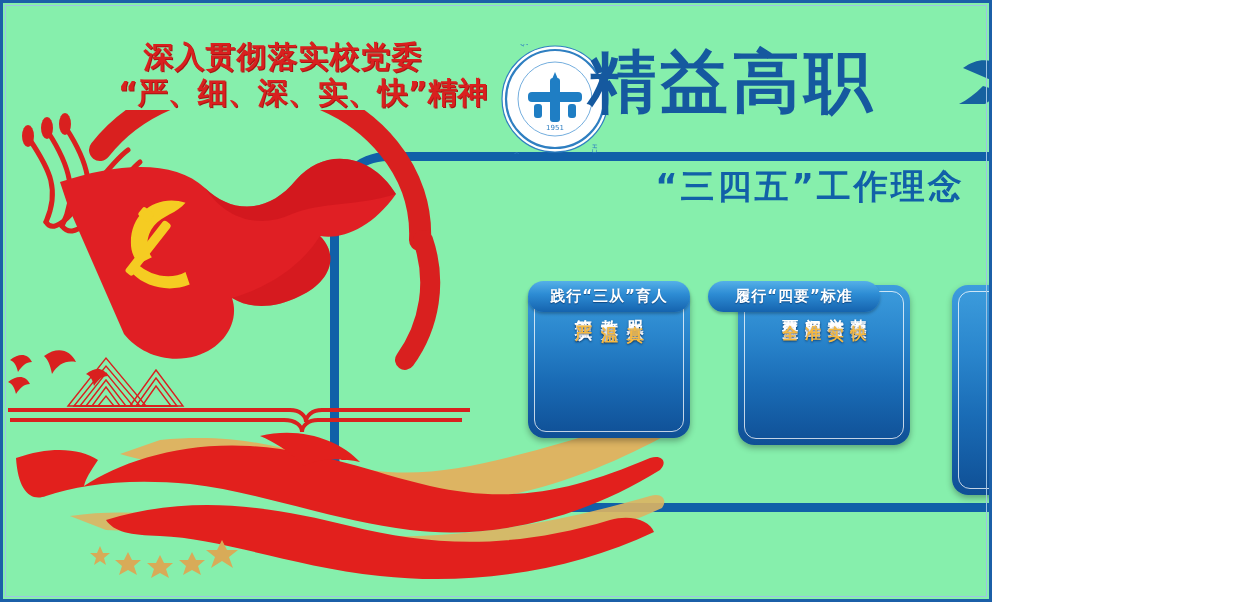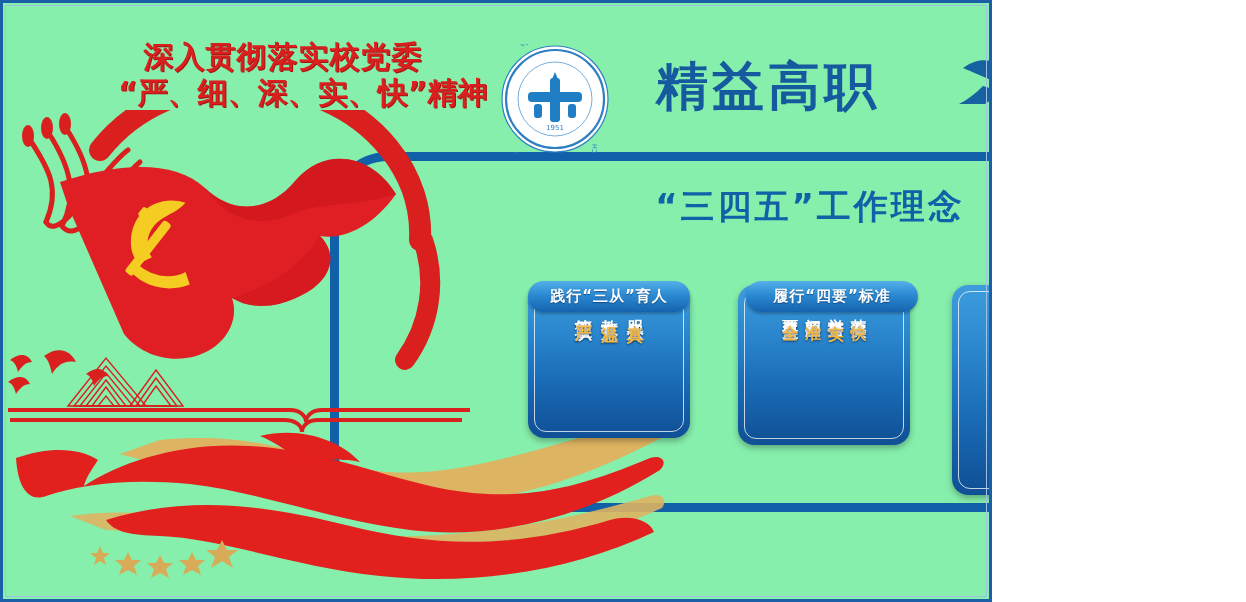--- a/index.html
+++ b/index.html
@@ -30,57 +30,57 @@
     font-size:30px;font-weight:bold;color:#d9201f;letter-spacing:0px;
     line-height:38px;white-space:nowrap;
     text-shadow:1px 1px 0 #a81513;
   }
 
   
   .emblem{position:absolute;left:500px;top:44px;width:110px;height:110px;z-index:30;}
 
   
   .brand-title{
-    position:absolute;left:656px;top:44px;
-    font-size:52px;line-height:86px;font-weight:bold;color:#15599f;
+    position:absolute;left:588px;top:44px;
+    font-size:68px;line-height:86px;font-weight:bold;color:#15599f;
     letter-spacing:4px;white-space:nowrap;z-index:30;
-    font-family:Liberation Serif, serif;
+    font-family:Liberation Mono, monospace;
   }
 
   
   .plane{position:absolute;left:955px;top:42px;width:190px;height:85px;z-index:31;}
   .plane-trail{position:absolute;left:1058px;top:112px;width:140px;height:40px;z-index:29;}
 
   
   .frame{
     position:absolute;left:330px;top:152px;width:850px;height:360px;
     border:9px solid #1160a8;border-radius:58px;box-sizing:border-box;
     z-index:10;background:transparent;
   }
 
   
   .frame-title{
-    position:absolute;left:600px;top:184px;width:420px;text-align:center;
+    position:absolute;left:600px;top:164px;width:420px;text-align:center;
     font-size:34px;font-weight:bold;color:#1160a8;letter-spacing:3px;
     white-space:nowrap;z-index:32;
   }
 
   
   .pill{
     position:absolute;height:31px;border-radius:16px;
     background:linear-gradient(180deg,#55b0e8 0%,#2d8cd4 42%,#1563ae 100%);
     box-shadow:0 2px 3px rgba(0,0,0,.25);
     display:flex;align-items:center;justify-content:center;
     color:#ffffff;font-size:15px;font-weight:bold;letter-spacing:1px;
     white-space:nowrap;z-index:33;
     text-shadow:0 1px 1px rgba(0,40,90,.6);
     margin-top:33px;
   }
   #pill1{left:528px;top:248px;width:162px;}
-  #pill2{left:746px;top:248px;width:172px;}
+  #pill2{left:708px;top:248px;width:172px;}
   #pill3{left:952px;top:248px;width:164px;}
 
   
   .box{
     position:absolute;border-radius:16px;z-index:32;
     background:linear-gradient(180deg,#3d9ddd 0%,#2a86cd 32%,#1a6cb6 62%,#0f4f95 100%);
     box-shadow:0 3px 6px rgba(0,0,0,.30);
     padding:6px;box-sizing:border-box;
   }
   .box-inner{

